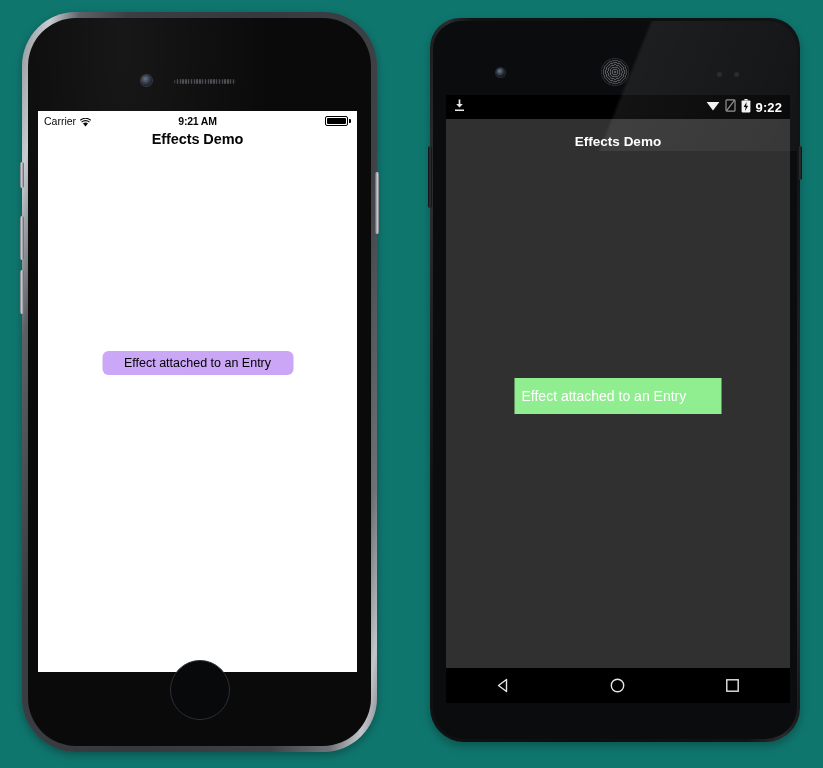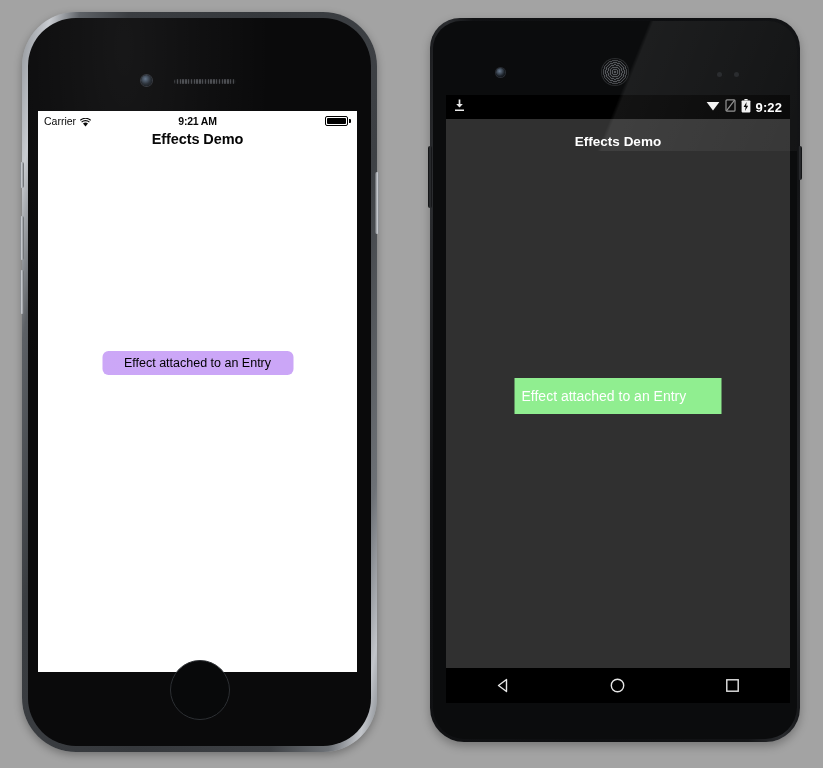--- a/index.html
+++ b/index.html
@@ -6,21 +6,21 @@
     margin: 0;
     padding: 0;
     background: #ffffff;
     font-family: "Liberation Sans", sans-serif;
   }
   #stage {
     position: relative;
     width: 823px;
     height: 768px;
     overflow: hidden;
-    background: #a3a3a3;
+    background: #0f766e;
   }
 
   
   .iphone {
     position: absolute;
     left: 22px;
     top: 12px;
     width: 355px;
     height: 740px;
     border-radius: 54px;

